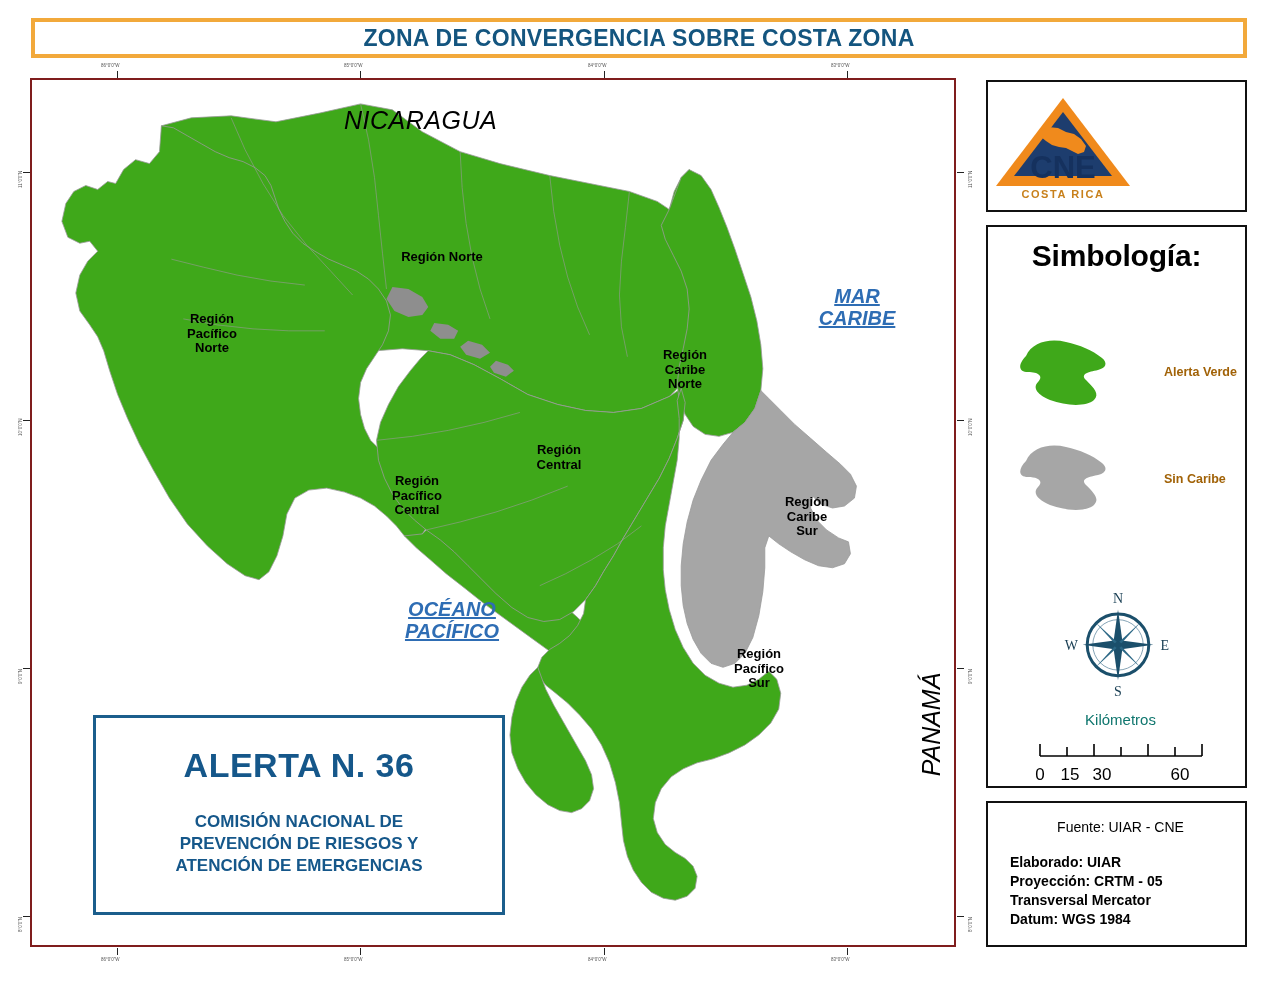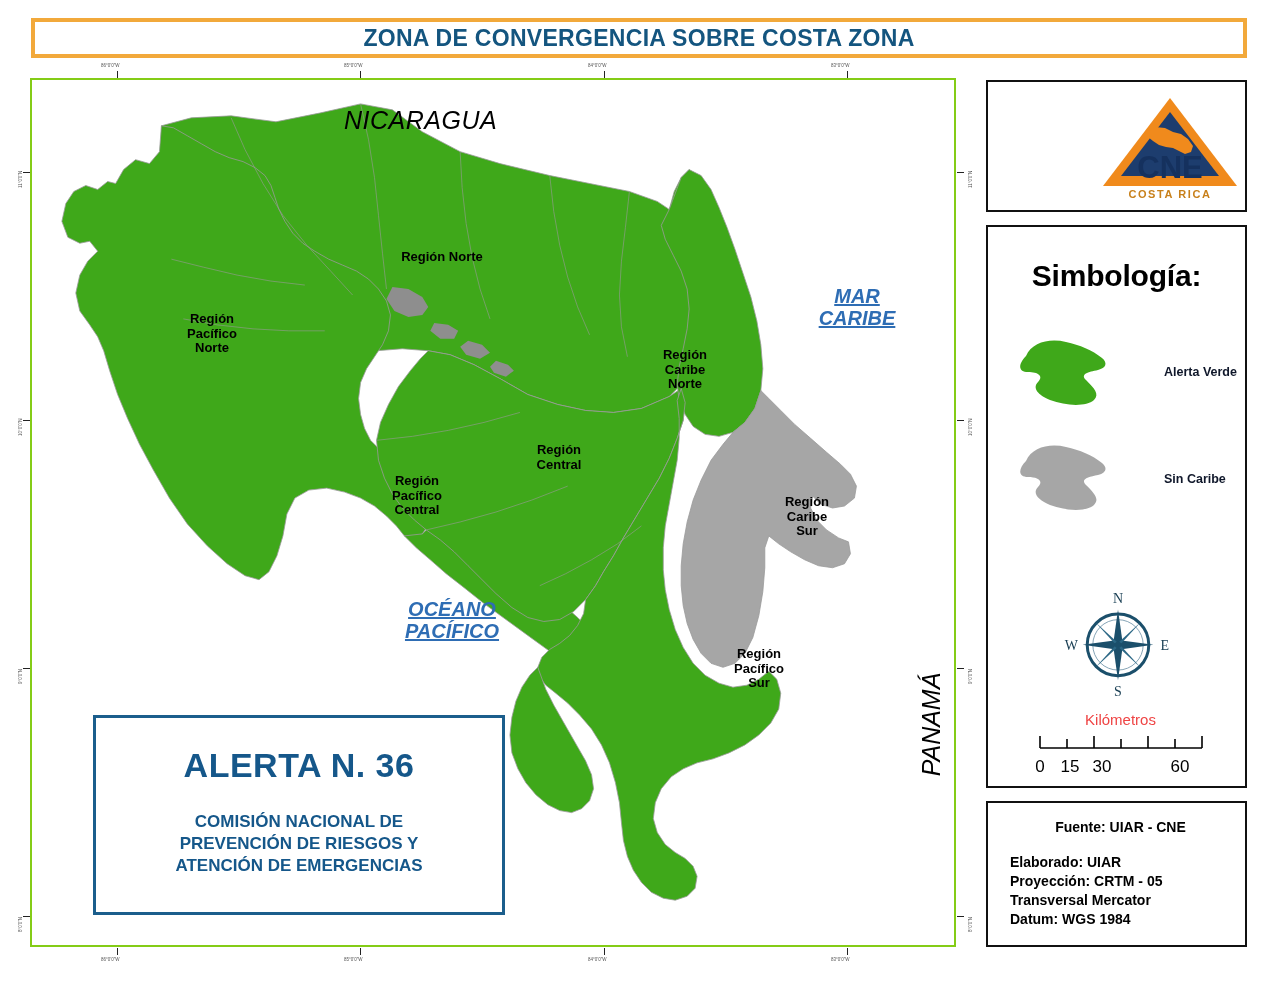--- a/index.html
+++ b/index.html
@@ -19,21 +19,21 @@
     display:flex;align-items:center;justify-content:center;
     box-sizing:border-box;
   }
   .title-banner span{
     font-size:23px;font-weight:bold;color:#14557F;letter-spacing:.3px;
   }
 
   
   .map-frame{
     position:absolute;left:30px;top:78px;width:926px;height:869px;
-    border:2px solid #84cc16;background:#ffffff;box-sizing:border-box;
+    border:2px solid #7f1d1d;background:#ffffff;box-sizing:border-box;
     overflow:hidden;
   }
   .map-svg{position:absolute;left:0;top:0;width:100%;height:100%;}
 
   
   .tick{position:absolute;background:#222;}
   .tick-h{width:1px;height:7px;}
   .tick-v{height:1px;width:7px;}
   .coord{
     position:absolute;font-size:4.5px;color:#555;white-space:nowrap;
@@ -73,41 +73,41 @@
     margin-top:26px;font-size:17px;font-weight:bold;color:#15578A;
     text-align:center;line-height:1.3;white-space:pre-line;
   }
 
   
   .panel{position:absolute;border:2px solid #111;background:#fff;box-sizing:border-box;}
   .panel-logo{left:986px;top:80px;width:261px;height:132px;}
   .panel-legend{left:986px;top:225px;width:261px;height:563px;}
   .panel-source{left:986px;top:801px;width:261px;height:146px;}
 
-  .logo-wrap{position:absolute;inset:0;display:flex;align-items:center;justify-content:flex-end;margin-left:24px;}
+  .logo-wrap{position:absolute;inset:0;display:flex;align-items:center;justify-content:flex-start;}
 
   .simbologia{
-    position:absolute;left:0;right:0;top:32px;text-align:center;
+    position:absolute;left:0;right:0;top:12px;text-align:center;
     font-size:30px;font-weight:bold;color:#000;letter-spacing:-.2px;
   }
   .legend-swatch{position:absolute;}
   .legend-text{
-    position:absolute;font-size:12.5px;font-weight:bold;color:#0f172a;white-space:nowrap;
+    position:absolute;font-size:12.5px;font-weight:bold;color:#a16207;white-space:nowrap;
   }
 
   .compass{position:absolute;left:74px;top:360px;width:112px;height:112px;}
   .scale-wrap{position:absolute;left:30px;top:484px;width:205px;}
-  .scale-title{text-align:center;font-size:15px;color:#ef4444;margin-bottom:2px;}
+  .scale-title{text-align:center;font-size:15px;color:#0f766e;margin-bottom:10px;}
   .scale-svg{display:block;margin:0 auto;}
 
   .source-inner{
     position:absolute;inset:0;padding:16px 14px 0 22px;box-sizing:border-box;
   }
   .source-head{
-    font-size:14px;font-weight:bold;color:#000;text-align:center;margin-bottom:18px;
+    font-size:14px;font-weight:normal;color:#000;text-align:center;margin-bottom:18px;
   }
   .source-body{
     font-size:14px;font-weight:bold;color:#000;line-height:1.35;white-space:pre-line;
   }
 </style>
 </head>
 <body>
 
 <div class="page">
 

